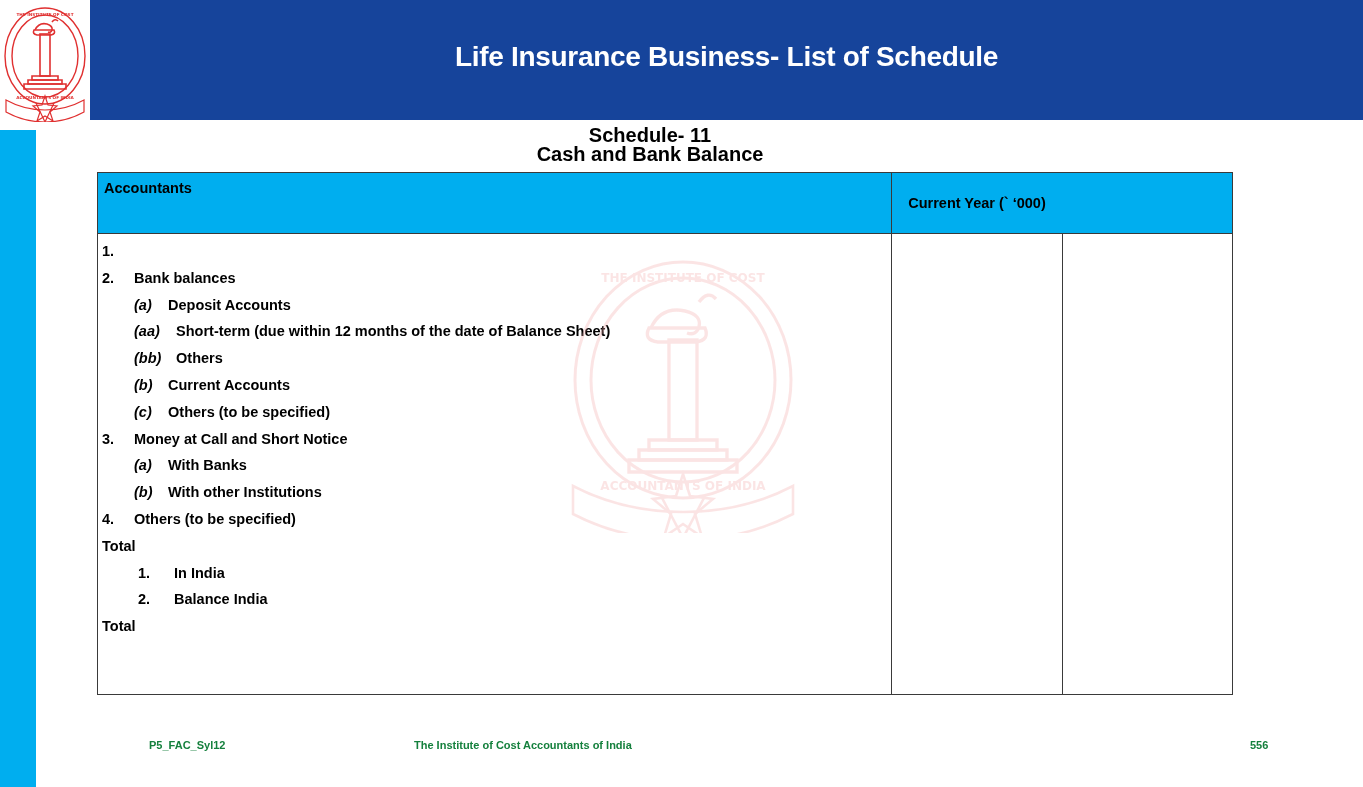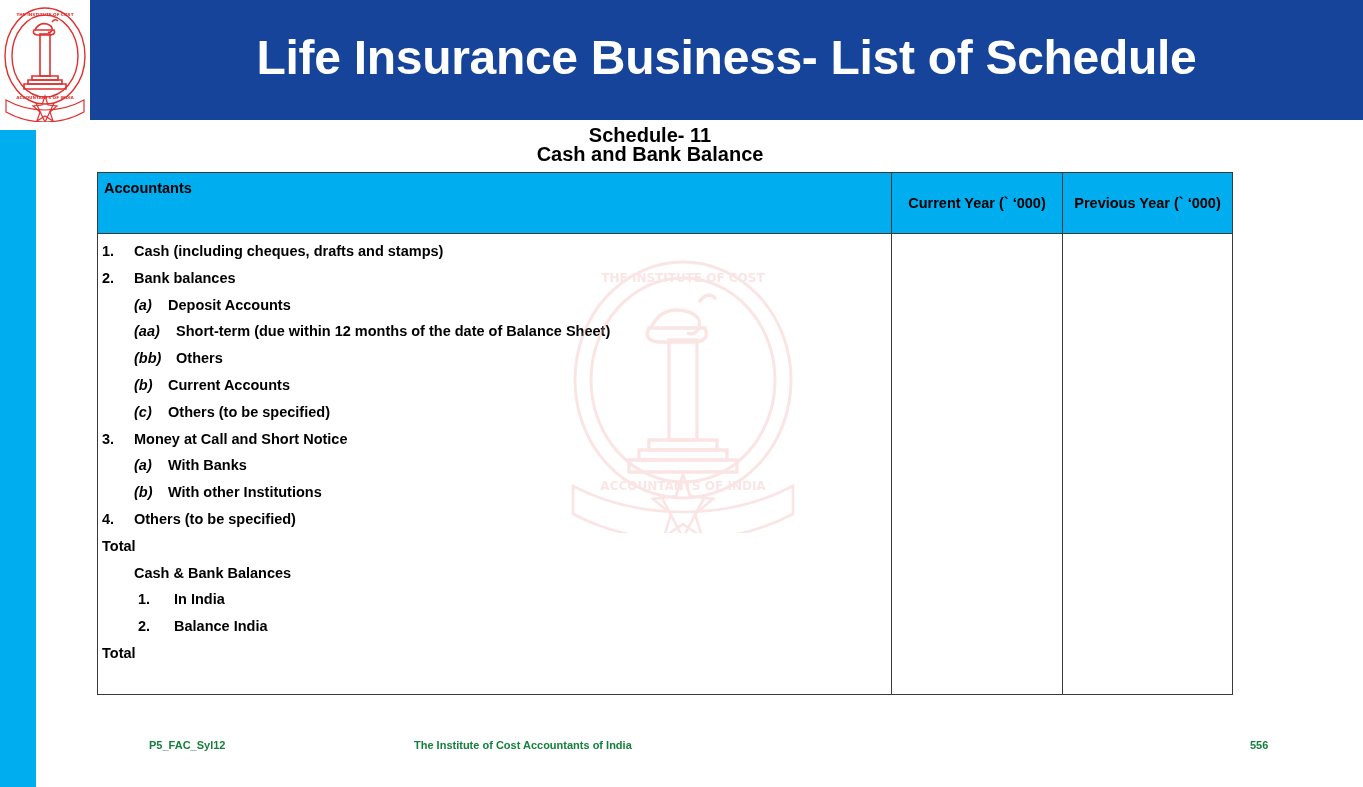--- a/index.html
+++ b/index.html
@@ -11,21 +11,21 @@
   }
 
   
   #header-band{
     position:absolute;left:90px;top:0;width:1273px;height:120px;
     background:#16449B;
   }
   #header-title{
     position:absolute;left:0;top:0;width:100%;height:114px;
     display:flex;align-items:center;justify-content:center;
-    color:#ffffff;font-size:48px;font-weight:bold;
+    color:#ffffff;font-size:28px;font-weight:bold;
     letter-spacing:-0.3px;white-space:nowrap;
   }
 
   
   #logo{
     position:absolute;left:2px;top:4px;width:86px;height:118px;
   }
   #logo svg{display:block;width:86px;height:118px;}
 
   
@@ -160,40 +160,38 @@
 <div id="schedule-caption">
   <div>Schedule- 11</div>
   <div>Cash and Bank Balance</div>
 </div>
 
 <div id="schedule-table">
 
   <div class="thead">
     <div class="th th-particulars">Accountants</div>
     <div class="th th-cy">Current Year (` ‘000)</div>
-    <div class="th th-py">Previous Year (` ‘000)</div>
   </div>
 
   <div class="tbody">
     <div class="col-divider" id="divider-1"></div>
     <div class="col-divider" id="divider-2"></div>
     <div id="particulars-list">
-        <div class="row lvl0"><span class="num">1.</span><span class="row-text">Cash (including cheques, drafts and stamps)</span></div>
+        <div class="row lvl0"><span class="num">1.</span></div>
         <div class="row lvl0"><span class="num">2.</span><span class="row-text">Bank balances</span></div>
         <div class="row lvl1"><span class="marker w-a">(a)</span><span> Deposit Accounts</span></div>
         <div class="row lvl1"><span class="marker w-aa">(aa)</span><span> Short-term (due within 12 months of the date of Balance Sheet)</span></div>
         <div class="row lvl1"><span class="marker w-aa">(bb)</span><span> Others</span></div>
         <div class="row lvl1"><span class="marker w-a">(b)</span><span> Current Accounts</span></div>
         <div class="row lvl1"><span class="marker w-a">(c)</span><span> Others (to be specified)</span></div>
         <div class="row lvl0"><span class="num">3.</span><span class="row-text">Money at Call and Short Notice</span></div>
         <div class="row lvl1"><span class="marker w-a">(a)</span><span> With Banks</span></div>
         <div class="row lvl1"><span class="marker w-a">(b)</span><span> With other Institutions</span></div>
         <div class="row lvl0"><span class="num">4.</span><span class="row-text">Others (to be specified)</span></div>
         <div class="row lvl0 noindent"><span class="row-text">Total</span></div>
-        <div class="row lvl0"><span class="row-text">Cash &amp; Bank Balances</span></div>
         <div class="row lvl2"><span class="num">1.</span><span class="row-text">In India</span></div>
         <div class="row lvl2"><span class="num">2.</span><span class="row-text">Balance India</span></div>
         <div class="row lvl0 noindent"><span class="row-text">Total</span></div>
       </div>
   </div>
 
 </div>
 
 <div id="watermark">
   <svg viewBox="0 0 240 275" xmlns="http://www.w3.org/2000/svg">

